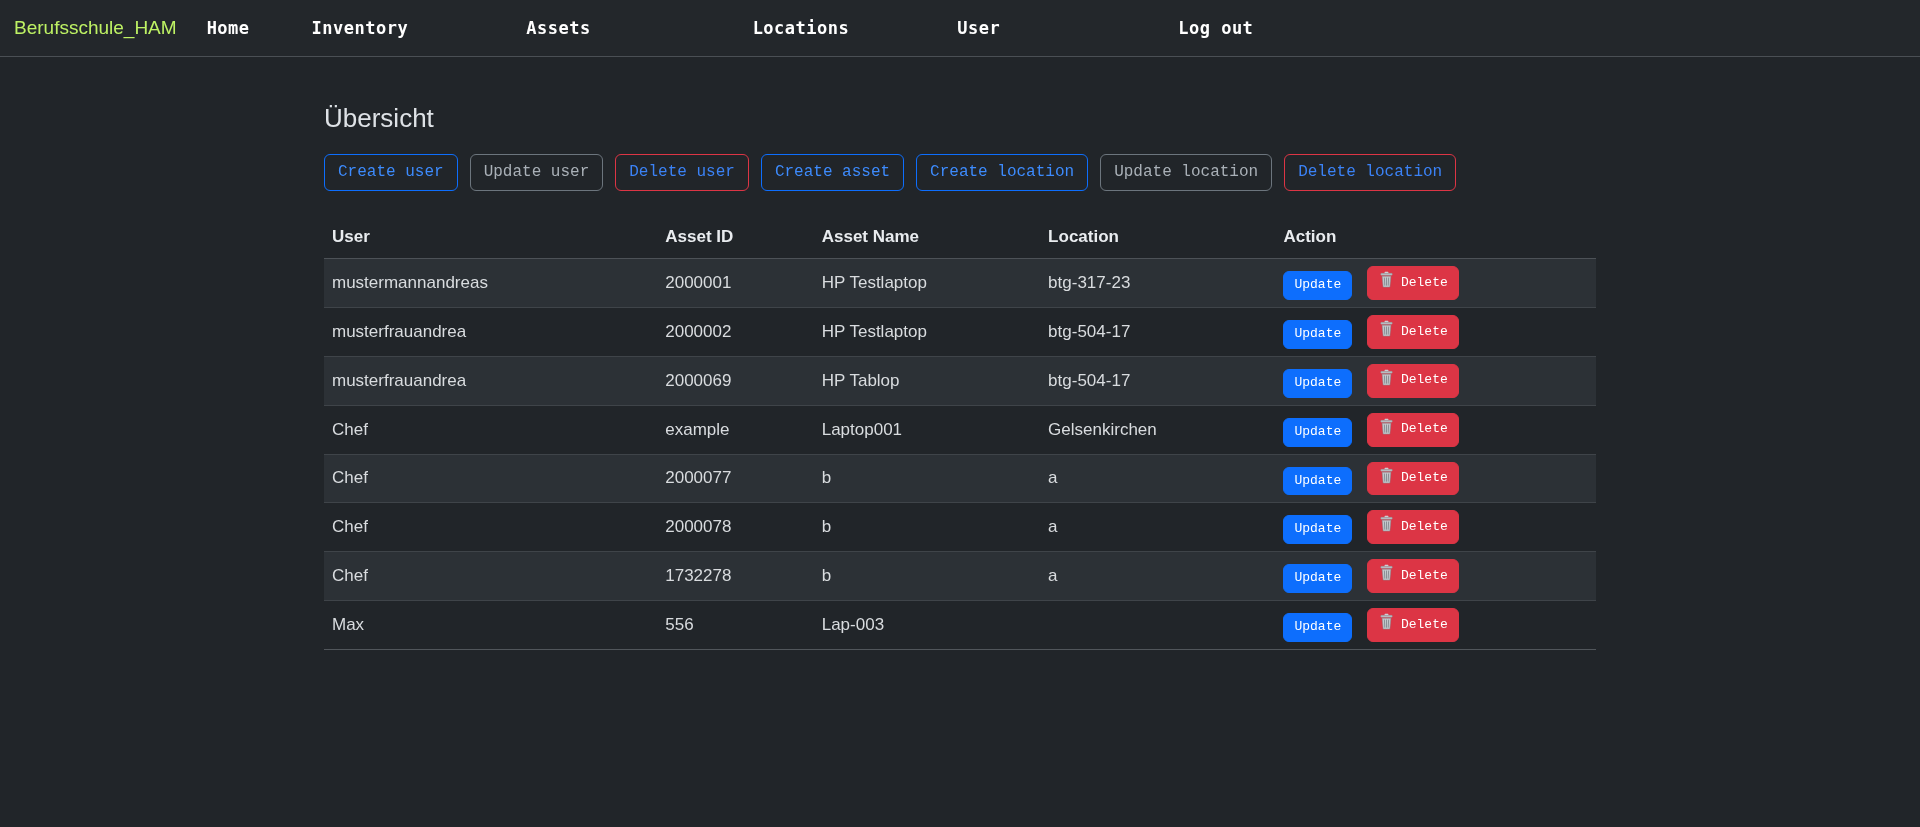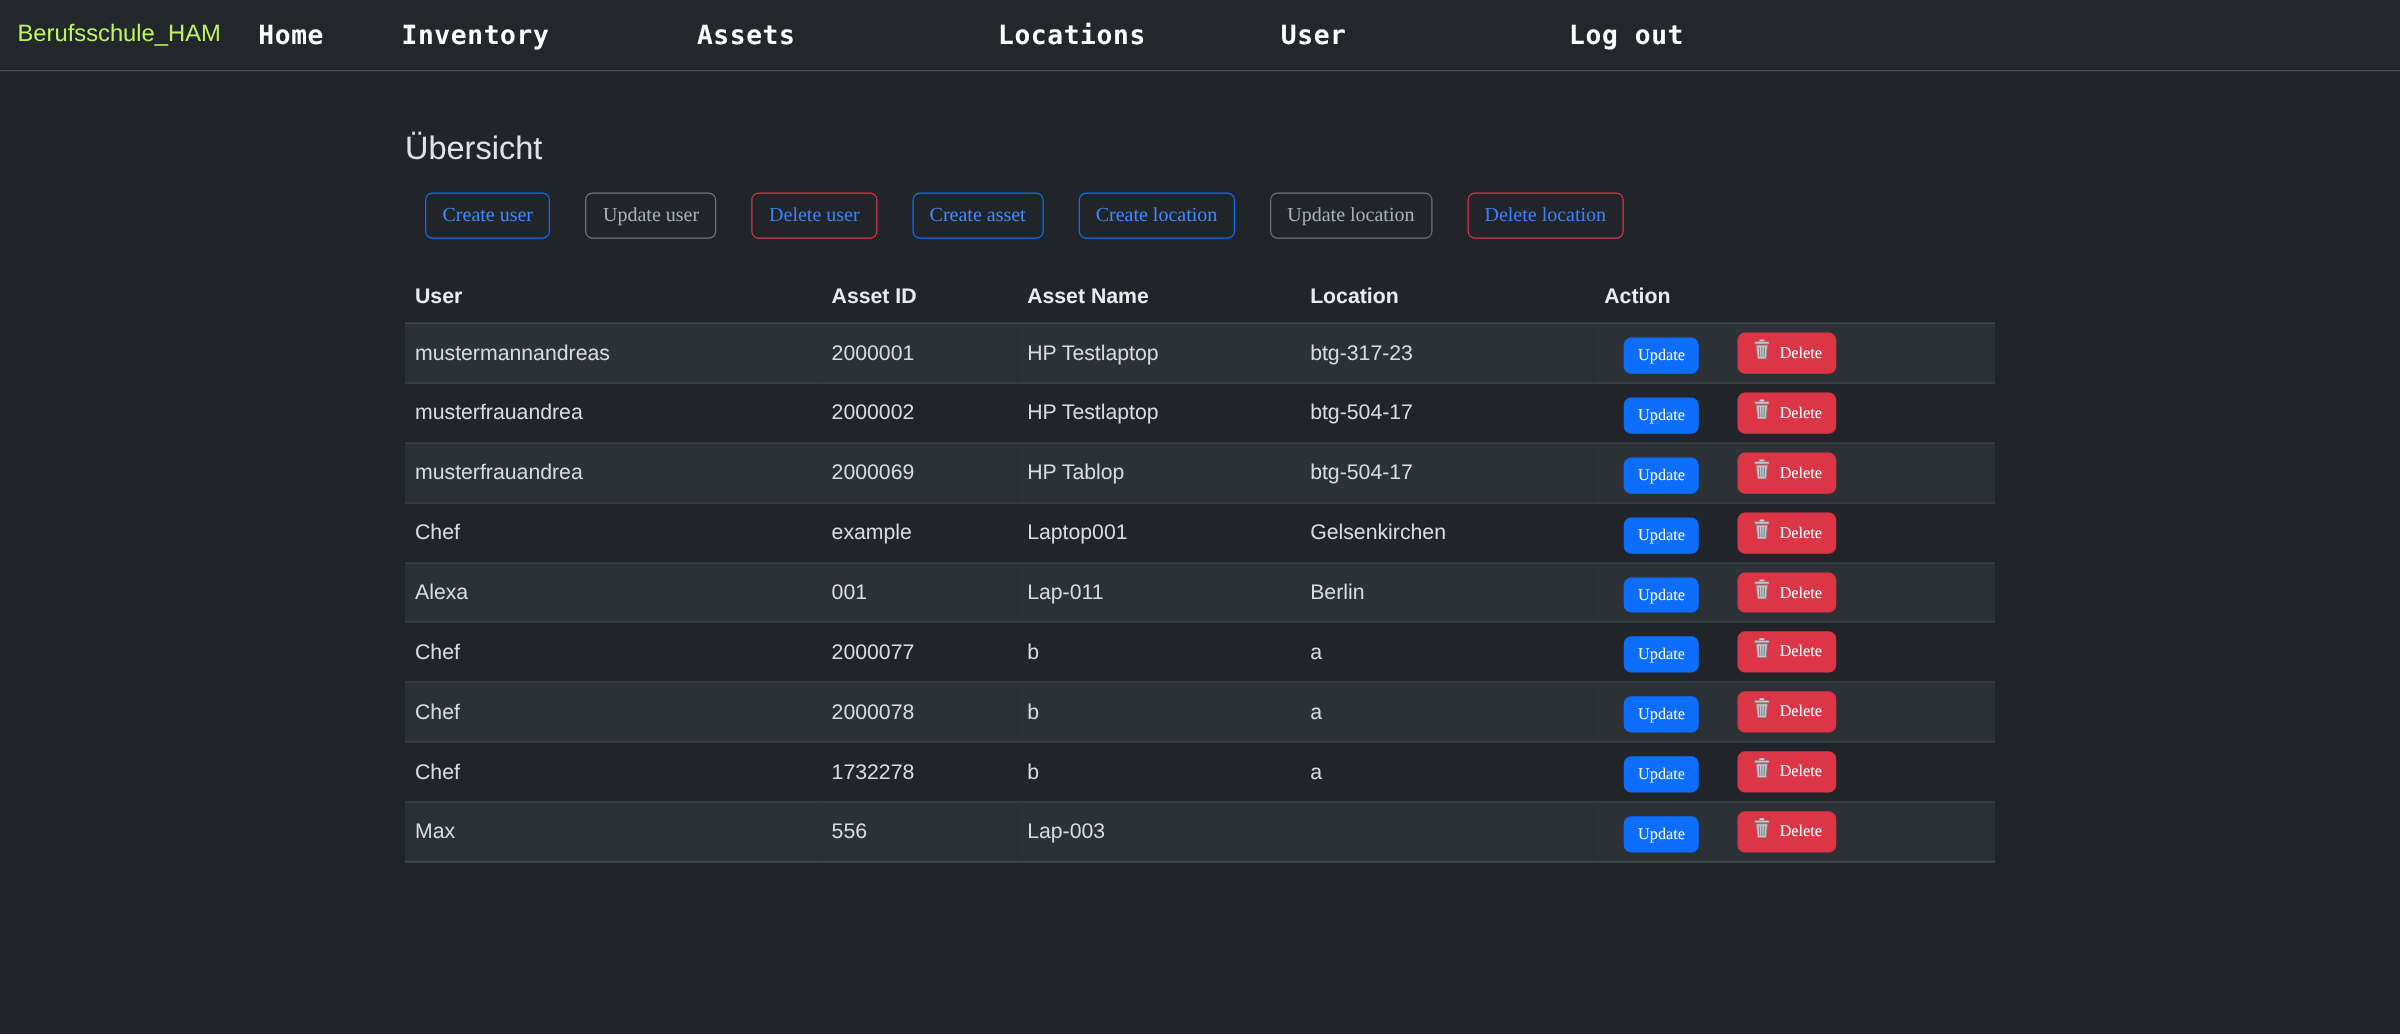--- a/index.html
+++ b/index.html
@@ -13,38 +13,38 @@
   
   .navbar {
     height:57px; background:#23272b; border-bottom:1px solid #4a4f54;
     display:flex; align-items:center; padding:0 14px;
   }
   .brand { color:#bef264; font-size:19px; text-decoration:none; margin-right:30px; }
   .nav-list { list-style:none; display:flex; align-items:center; margin:0; padding:0; }
   .nav-list li a {
     color:#ffffff; text-decoration:none;
     font-family:"DejaVu Sans Mono","Liberation Mono",monospace;
-    font-size:21px; font-weight:700; letter-spacing:0.5px;
+    font-size:17px; font-weight:700; letter-spacing:0.5px;
   }
   .nav-list li:nth-child(1){ margin-right:62px; }
   .nav-list li:nth-child(2){ margin-right:118px; }
   .nav-list li:nth-child(3){ margin-right:162px; }
   .nav-list li:nth-child(4){ margin-right:108px; }
   .nav-list li:nth-child(5){ margin-right:178px; }
 
   
   .container { width:1272px; margin:0 auto; padding-top:46px; }
   .page-title { font-size:26px; font-weight:500; color:#dee2e6; margin:0 0 20px 0; }
 
   
   .btn {
     display:inline-flex; align-items:center; justify-content:center; gap:6px;
-    font-family:Liberation Serif, serif; font-size:16px; line-height:1.45;
+    font-family:Liberation Mono, monospace; font-size:16px; line-height:1.45;
     padding:6px 13px; border-radius:6px; border:1px solid transparent;
-    background:transparent; cursor:pointer; white-space:nowrap;margin-left:16px;
+    background:transparent; cursor:pointer; white-space:nowrap;
   }
   .btn-outline-primary   { color:#3d8bfd; border-color:#0d6efd; }
   .btn-outline-secondary { color:#a9b0b7; border-color:#6c757d;text-align:center; }
   .btn-outline-danger    { color:#3b82f6; border-color:#dc3545; }
   .btn-primary { background:#0d6efd; border-color:#0d6efd; color:#fff; }
   .btn-danger  { background:#dc3545; border-color:#dc3545; color:#fff; }
   .btn-sm { font-size:13px; padding:4px 10px; }
 
   .toolbar { display:flex; gap:12px; margin-bottom:30px; }
 
@@ -222,42 +222,20 @@
                     <rect x="2.6" y="2.2" width="10.8" height="1.7" rx="0.6" fill="#c4c9cd" stroke="#868d93" stroke-width="0.5"></rect>
                     <path d="M3.9 4.9 h8.2 l-0.95 10.2 h-6.3 z" fill="#c4c9cd" stroke="#868d93" stroke-width="0.5"></path>
                     <path d="M6 6.2 L6.4 13.8 M8 6.2 L8 13.8 M10 6.2 L9.6 13.8" stroke="#7d848a" stroke-width="0.8" fill="none"></path>
                   </g>
                 </svg></span>
         <span>Delete</span>
       </button>
     </td>
   </tr>
 
-  <tr>
-    <td>Alexa</td>
-    <td>001</td>
-    <td>Lap-011</td>
-    <td>Berlin</td>
-    <td>
-      <button class="btn btn-sm btn-primary update-btn">
-        <span>Update</span>
-      </button>
-      <button class="btn btn-sm btn-danger">
-        <span class="trash-icon-svg"><svg width="17" height="17" viewBox="0 0 16 16" aria-hidden="true">
-                  <g>
-                    <rect x="6.2" y="0.6" width="3.6" height="1.6" rx="0.5" fill="#d4d8db"></rect>
-                    <rect x="2.6" y="2.2" width="10.8" height="1.7" rx="0.6" fill="#c4c9cd" stroke="#868d93" stroke-width="0.5"></rect>
-                    <path d="M3.9 4.9 h8.2 l-0.95 10.2 h-6.3 z" fill="#c4c9cd" stroke="#868d93" stroke-width="0.5"></path>
-                    <path d="M6 6.2 L6.4 13.8 M8 6.2 L8 13.8 M10 6.2 L9.6 13.8" stroke="#7d848a" stroke-width="0.8" fill="none"></path>
-                  </g>
-                </svg></span>
-        <span>Delete</span>
-      </button>
-    </td>
-  </tr>
 
   <tr>
     <td>Chef</td>
     <td>2000077</td>
     <td>b</td>
     <td>a</td>
     <td>
       <button class="btn btn-sm btn-primary update-btn">
         <span>Update</span>
       </button>

